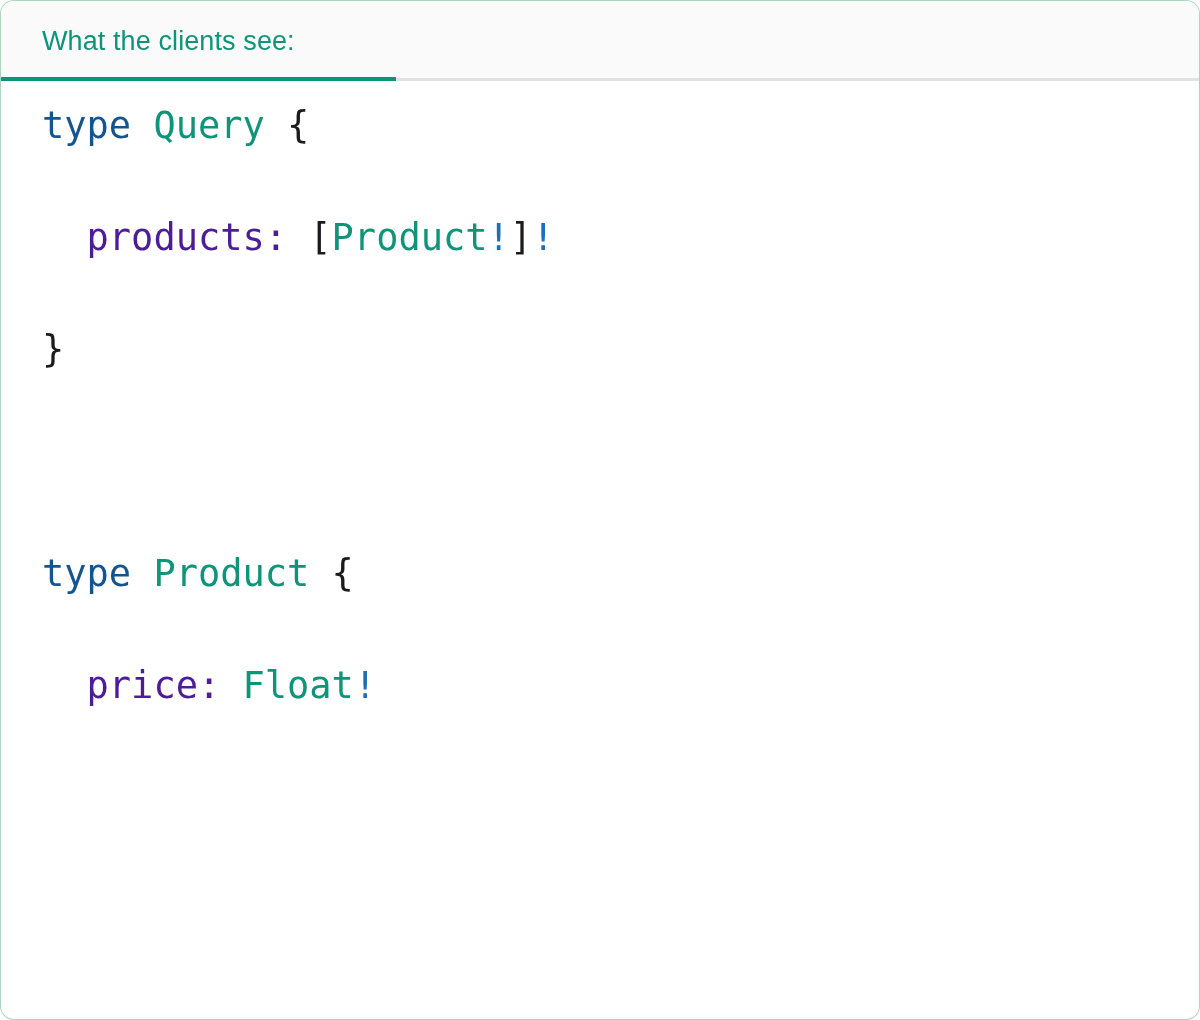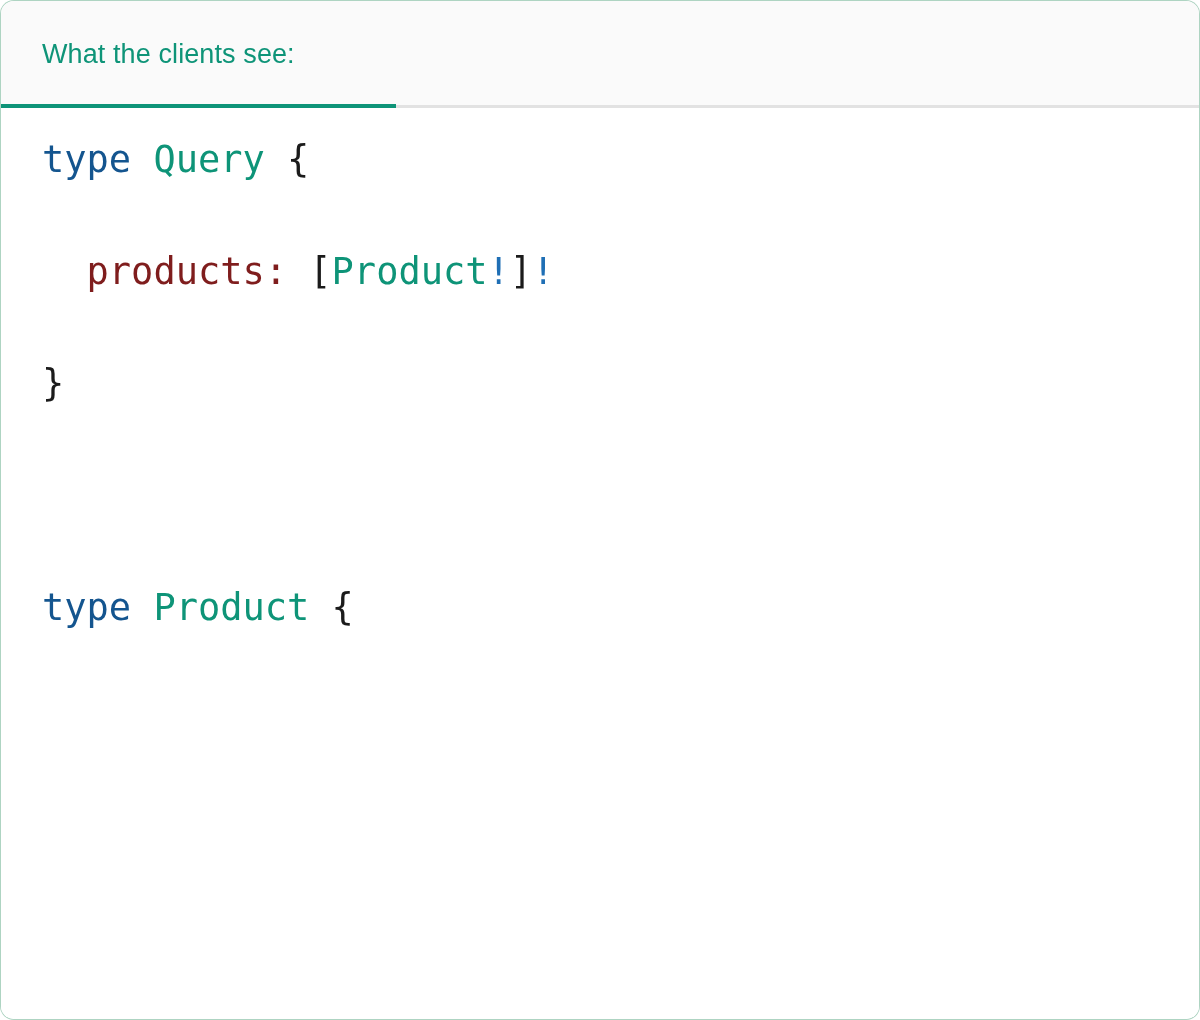--- a/index.html
+++ b/index.html
@@ -21,21 +21,21 @@
     box-sizing: border-box;
     background: #ffffff;
     border-radius: 14px;
     border: 1px solid rgba(76, 160, 120, 0.45);
     overflow: hidden;
   }
 
   
   .tabbar {
     position: relative;
-    height: 107px;
+    height: 80px;
     background: #fafafa;
     display: flex;
     align-items: center;
   }
   .tabbar-underline {
     position: absolute;
     left: 0;
     right: 0;
     bottom: 0;
     height: 3px;
@@ -65,21 +65,21 @@
     bottom: 0;
     width: 395px;
     height: 4px;
     background: #0e9478;
     z-index: 2;
   }
 
   
   .code-area {
     background: #ffffff;
-    padding: 24px 0 0 0;
+    padding: 17px 0 0 0;
     height: 920px;
     box-sizing: border-box;
   }
   .code-block {
     margin: 0;
     padding: 0 0 0 41px;
     font-family: "DejaVu Sans Mono", monospace;
     font-size: 37px;
     line-height: 56px;
     white-space: pre;
@@ -90,21 +90,21 @@
     white-space: pre;
     min-height: 56px;
   }
   .code-line.blank {
     height: 56px;
   }
 
   
   .tok-keyword { color: #14558f; }
   .tok-typename { color: #0e9478; }
-  .tok-field    { color: #7f1d1d; }
+  .tok-field    { color: #4c1d95; }
   .tok-punct    { color: #1b1b1b; }
   .tok-bang     { color: #1f6fb5; }
   .tok-plain    { color: #1b1b1b; }
 </style>
 </head>
 <body>
 
 <div class="card">
 
   <div class="tabbar">
@@ -114,20 +114,21 @@
     <div class="tabbar-underline"></div>
     <div class="tab-active-underline"></div>
   </div>
 
   <div class="code-area">
     <pre class="code-block" id="code-block"><div class="code-line"><span class="tok-keyword">type</span><span class="tok-plain"> </span><span class="tok-typename">Query</span><span class="tok-plain"> </span><span class="tok-punct">{</span></div>
 <div class="code-line"><span class="tok-field">  products: </span><span class="tok-punct">[</span><span class="tok-typename">Product</span><span class="tok-bang">!</span><span class="tok-punct">]</span><span class="tok-bang">!</span></div>
 <div class="code-line"><span class="tok-punct">}</span></div>
 <div class="code-line blank">​</div>
 <div class="code-line"><span class="tok-keyword">type</span><span class="tok-plain"> </span><span class="tok-typename">Product</span><span class="tok-plain"> </span><span class="tok-punct">{</span></div>
+<div class="code-line"><span class="tok-field">  price: </span><span class="tok-typename">Float</span><span class="tok-bang">!</span></div>
 <div class="code-line"></div>
 
 
 
 
 
 </pre>
   </div>
 
 </div>

